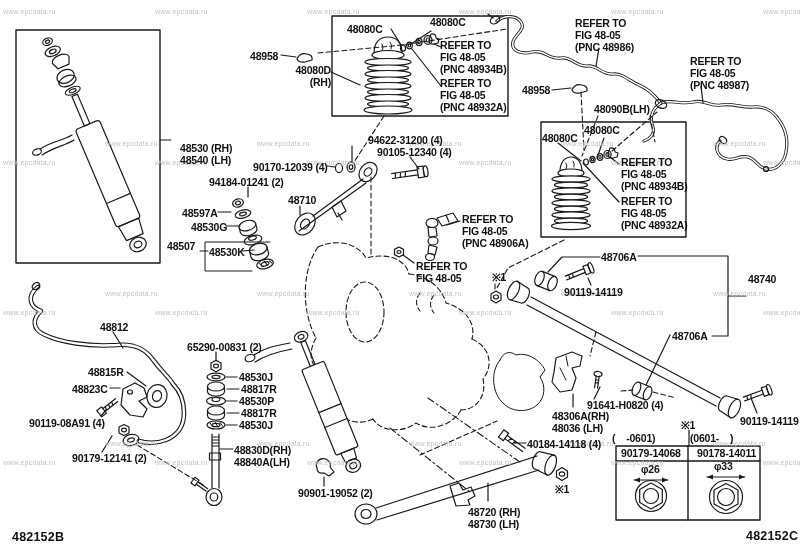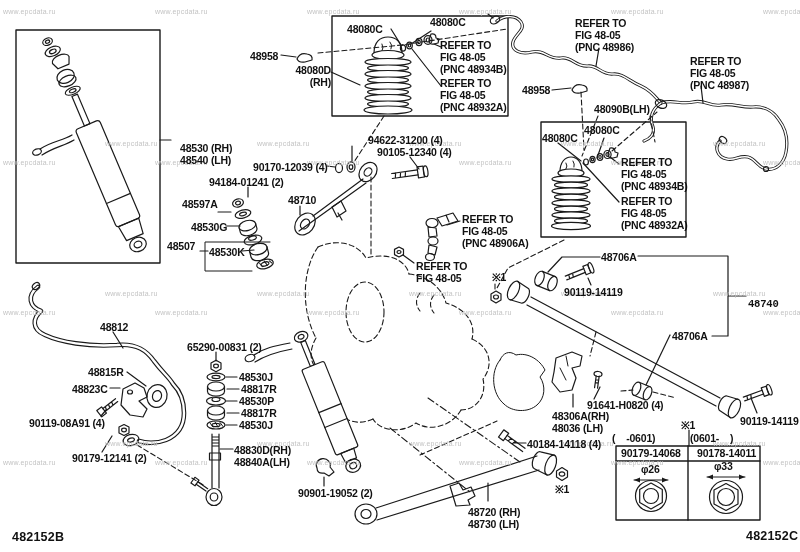--- a/index.html
+++ b/index.html
@@ -470,21 +470,21 @@
 (PNC 48934B)</div>
     <div class="lbl" style="left: 621px; top: 195px;">REFER TO
 FIG 48-05
 (PNC 48932A)</div>
     <div class="lbl" style="left: 172px; top: 142px; margin-left: 8px;">48530 (RH)
 48540 (LH)</div>
     <div class="lbl" style="left: 324px; top: 134px; margin-left: 44px;">94622-31200 (4)</div>
     <div class="lbl" style="left: 377px; top: 146px; text-align: center;">90105-12340 (4)</div>
     <div class="lbl" style="left: 253px; top: 161px;">90170-12039 (4)</div>
     <div class="lbl" style="left: 209px; top: 176px;">94184-01241 (2)</div>
-    <div class="lbl" style="left: 182px; top: 198px;">48597A</div>
+    <div class="lbl" style="left: 182px; top: 207px;">48597A</div>
     <div class="lbl" style="left: 191px; top: 221px;">48530G</div>
     <div class="lbl" style="left: 288px; top: 194px; text-align: right;">48710</div>
     <div class="lbl" style="left: 167px; top: 240px;">48507</div>
     <div class="lbl" style="left: 209px; top: 246px;">48530K</div>
     <div class="lbl" style="left: 100px; top: 321px;">48812</div>
     <div class="lbl" style="left: 187px; top: 341px;">65290-00831 (2)</div>
     <div class="lbl" style="left: 88px; top: 366px;">48815R</div>
     <div class="lbl" style="left: 72px; top: 383px; text-align: center;">48823C</div>
     <div class="lbl" style="left: 29px; top: 417px;">90119-08A91 (4)</div>
     <div class="lbl" style="left: 239px; top: 371px;">48530J</div>
@@ -499,21 +499,21 @@
     <div class="lbl" style="left: 468px; top: 506px;">48720 (RH)
 48730 (LH)</div>
     <div class="lbl" style="left: 527px; top: 438px;">40184-14118 (4)</div>
     <div class="lbl" style="left: 555px; top: 483px;">※1</div>
     <div class="lbl" style="left: 552px; top: 410px;">48306A(RH)
 48036 (LH)</div>
     <div class="lbl" style="left: 587px; top: 399px;">91641-H0820 (4)</div>
     <div class="lbl" style="left: 740px; top: 415px;">90119-14119</div>
     <div class="lbl" style="left: 601px; top: 251px;">48706A</div>
     <div class="lbl" style="left: 564px; top: 286px;">90119-14119</div>
-    <div class="lbl" style="left: 748px; top: 298px; font-family: Liberation Mono, monospace;">48740</div>
+    <div class="lbl" style="left: 748px; top: 273px;">48740</div>
     <div class="lbl" style="left: 672px; top: 330px;">48706A</div>
     <div class="lbl" style="left: 462px; top: 213px;">REFER TO
 FIG 48-05
 (PNC 48906A)</div>
     <div class="lbl" style="left: 416px; top: 260px;">REFER TO
 FIG 48-05</div>
     <div class="lbl" style="left: 492px; top: 271px;">※1</div>
     <span class="wm" style="left: 3px; top: 8px;">www.epcdata.ru</span>
     <span class="wm" style="left: 155px; top: 8px;">www.epcdata.ru</span>
     <span class="wm" style="left: 307px; top: 8px;">www.epcdata.ru</span>

